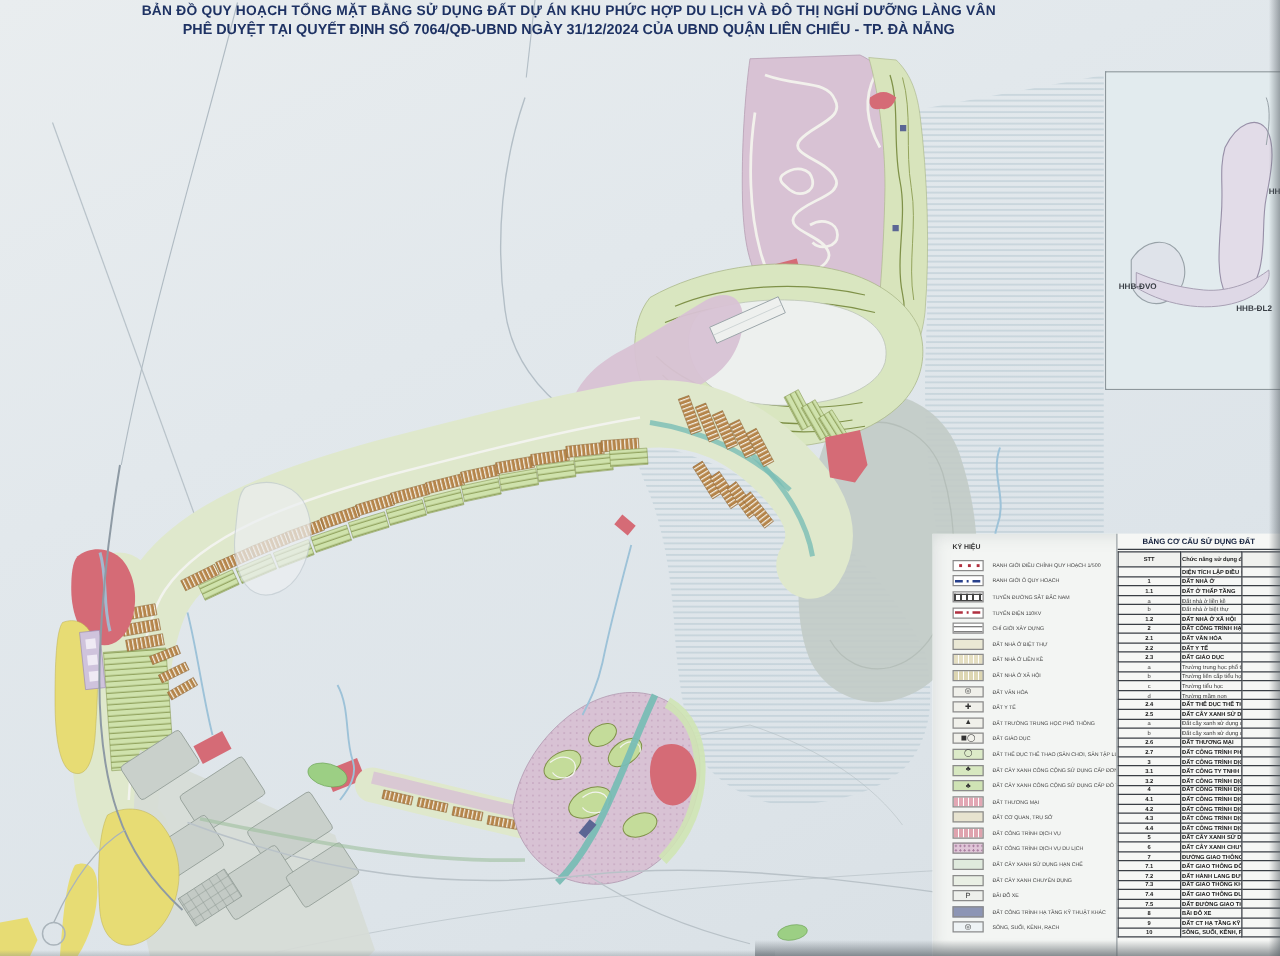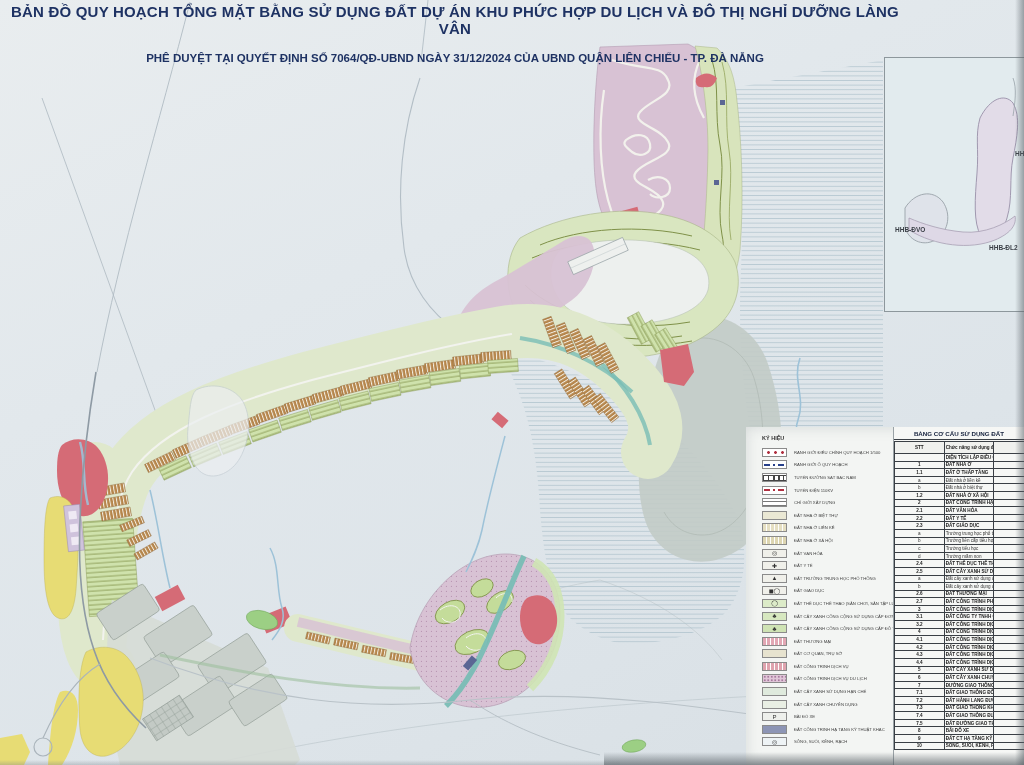--- a/index.html
+++ b/index.html
@@ -3,22 +3,22 @@
 <meta charset="utf-8">
 <style>
   html,body{margin:0;padding:0;background:#555;}
   .photo{position:relative;width:1024px;height:765px;overflow:hidden;
     font-family:"Liberation Sans",sans-serif;
     background:linear-gradient(155deg,#e9edef 0%,#e2e8ec 35%,#dde4e9 70%,#d8dfe4 100%);}
   svg{display:block}
   .map-svg{position:absolute;left:0;top:0;}
   
   .title-block{position:absolute;left:0;top:3px;width:910px;text-align:center;color:#1e3263;z-index:5;}
-  .title-block .l1{font-size:15px;font-weight:bold;letter-spacing:.2px;}
-  .title-block .l2{font-size:11.5px;font-weight:bold;margin-top:15px;}
+  .title-block .l1{font-size:11px;font-weight:bold;letter-spacing:.2px;}
+  .title-block .l2{font-size:11.5px;font-weight:bold;margin-top:3px;}
   
   .inset-panel{position:absolute;left:884px;top:57px;width:140px;height:253px;z-index:6;
     background:#e7eef0;border:1px solid #8d979c;border-right:none;}
   .inset-title{font-size:6.5px;font-weight:bold;color:#2c3c48;padding:5px 0 0 7px;letter-spacing:.2px;}
   .inset-map{position:absolute;left:0;top:0;width:100%;height:100%;}
   .inset-label{position:absolute;font-size:6.5px;font-weight:bold;color:#3a3f46;z-index:7;}
   .inset-label.p0{left:10px;top:168px;}
   .inset-label.p1{left:104px;top:186px;}
   .inset-label.p2{left:130px;top:92px;}
   

